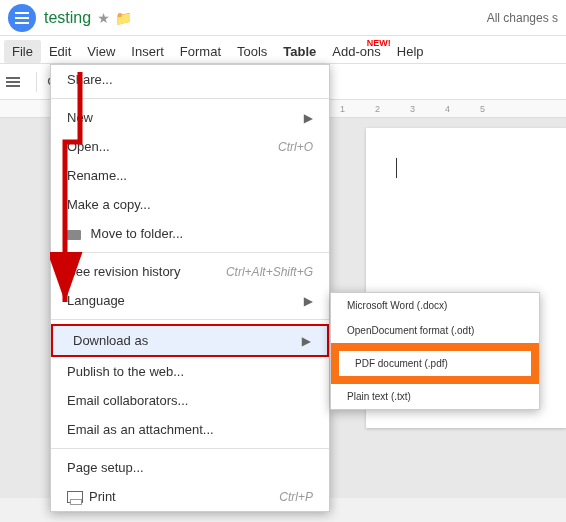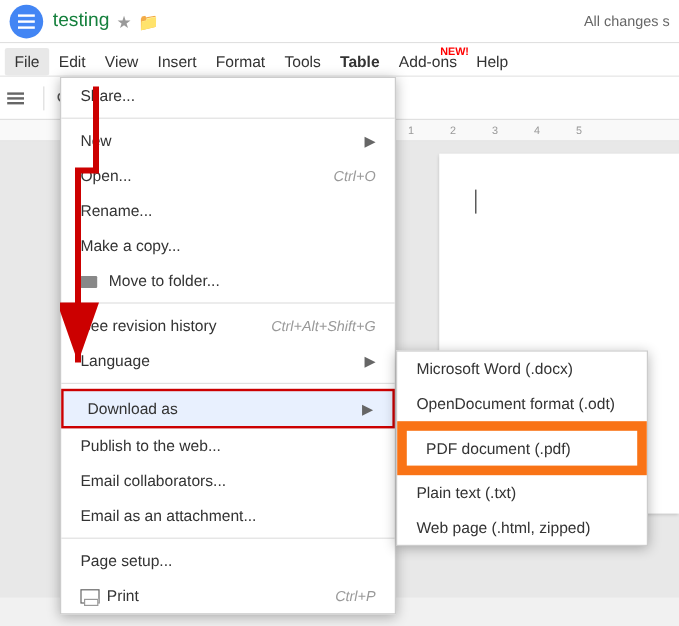--- a/index.html
+++ b/index.html
@@ -193,21 +193,21 @@
       width: 210px;
       background: white;
       box-shadow: 0 2px 10px rgba(0,0,0,0.3);
       z-index: 101;
       border: 1px solid #ccc;
     }
     .submenu-item {
       padding: 7px 16px;
       cursor: pointer;
       color: #333;
-      font-size: 13px;
+      font-size: 10px;
     }
     .submenu-item.pdf-highlighted {
       border: 8px solid #f97316;
       background: white;
     }
 
     
     .annotation-arrow {
       position: absolute;
       top: 70px;
@@ -346,21 +346,20 @@
     </span>
     <span class="dropdown-shortcut">Ctrl+P</span>
   </div>
 </div>
 
 <div class="submenu">
   <div class="submenu-item">Microsoft Word (.docx)</div>
   <div class="submenu-item">OpenDocument format (.odt)</div>
   <div class="submenu-item pdf-highlighted">PDF document (.pdf)</div>
   <div class="submenu-item">Plain text (.txt)</div>
-  <div class="submenu-item">Web page (.html, zipped)</div>
 </div>
 
 <svg class="annotation-arrow" width="80" height="300" viewBox="0 0 80 300" style="position:absolute;top:62px;left:50px;z-index:200;pointer-events:none">
 
   <defs>
     <marker id="arrowhead" markerWidth="10" markerHeight="7" refX="10" refY="3.5" orient="auto">
       <polygon points="0 0, 10 3.5, 0 7" fill="#cc0000"></polygon>
     </marker>
   </defs>
   <path d="M 30 10 L 30 80 L 15 80 L 15 240" stroke="#cc0000" stroke-width="5" fill="none" marker-end="url(#arrowhead)"></path>

